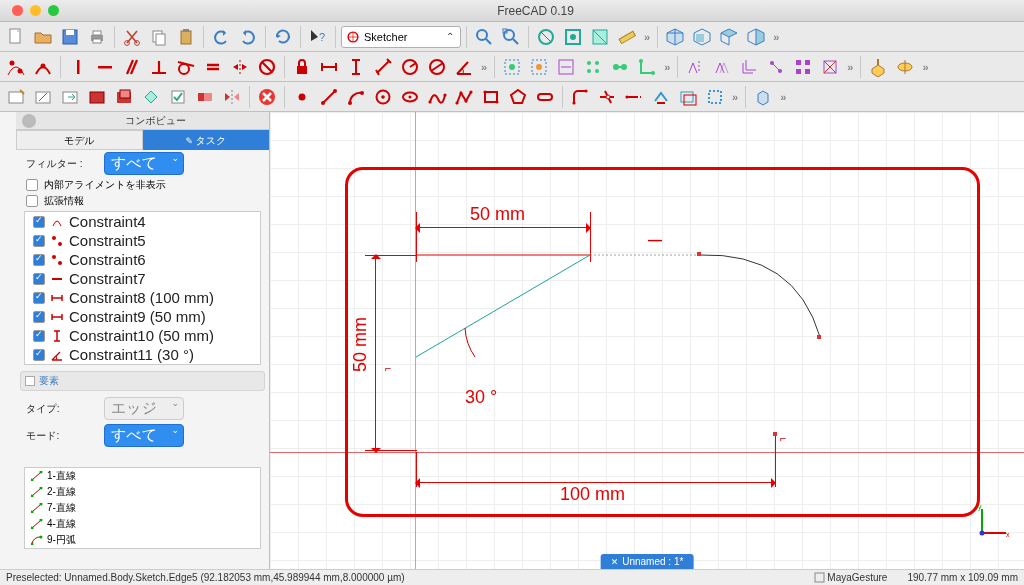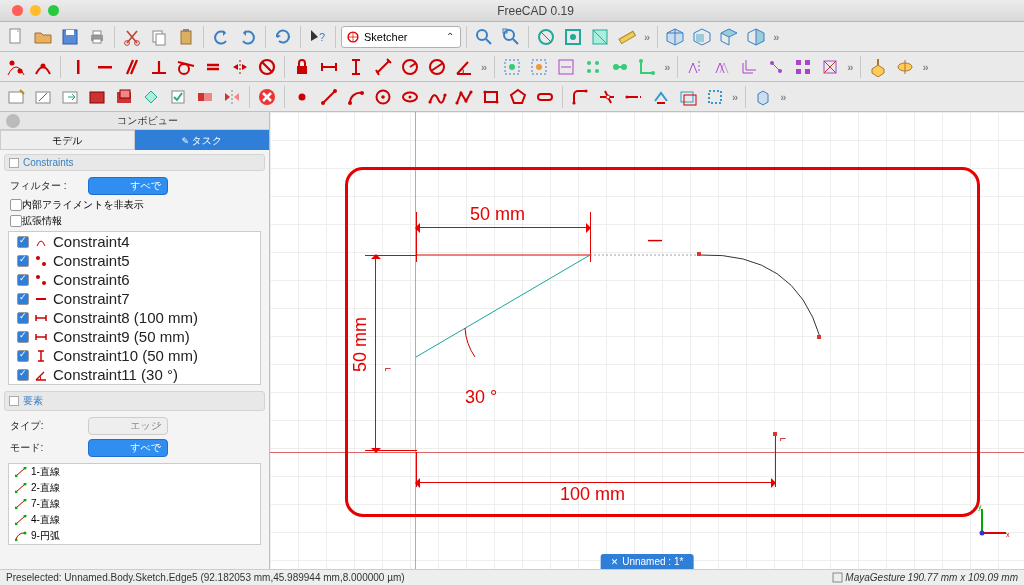--- a/index.html
+++ b/index.html
@@ -14,46 +14,46 @@
   .toolbar { display: flex; align-items: center; padding: 2px 4px; border-bottom: 1px solid #c0c0c0; background: #eaeaea; gap: 3px; flex-wrap: nowrap; overflow: hidden; }
   .tb { width: 24px; height: 24px; display: flex; align-items: center; justify-content: center; border-radius: 3px; }
   .tb svg, .tbsvg { width: 20px; height: 20px; }
   .sep { width: 1px; height: 22px; background: #c8c8c8; margin: 0 2px; }
   .over { color: #888; font-weight: bold; padding: 0 2px; }
 
   .wb-select { display: flex; align-items: center; border: 1px solid #b0b0b0; background: #fff; border-radius: 3px; height: 22px; width: 120px; padding: 0 4px; font-size: 11px; gap: 4px; }
   .wb-cap { width: 10px; font-size: 10px; color: #333; }
 
   .main { display: flex; height: calc(100% - 22px - 30px - 30px - 30px - 16px); }
-  .sidebar { width: 270px; background: #f4f4f4; border-right: 1px solid #c0c0c0; display: flex; flex-direction: column; }
+  .sidebar { width: 270px; background: #f4f4f4; border-right: 1px solid #c0c0c0; display: flex; flex-direction: column; padding-left: 16px; }
   .combo-header { display: flex; align-items: center; background: #e6e6e6; border-bottom: 1px solid #ccc; height: 18px; }
   .combo-close { width: 14px; height: 14px; border-radius: 50%; background: #bbb; margin: 0 6px; }
   .combo-title { flex: 1; text-align: center; font-size: 10px; color: #333; }
   .tabs { display: flex; height: 20px; }
   .tab { flex: 1; text-align: center; font-size: 10px; line-height: 20px; background: #eee; border: 1px solid #ccc; }
   .tab.active { background: #2f7fd8; color: #fff; border-color: #2f7fd8; }
   .tab.active::before { content: "✎ "; font-size: 9px; }
   .sect-bar { background: #e8e8e8; border: 1px solid #d4d4d4; border-radius: 3px; padding: 2px 4px; display: flex; align-items: center; gap: 4px; margin: 4px 4px; }
   .sect-sq { width: 10px; height: 10px; border: 1px solid #aaa; background: #fff; }
   .sect-label { color: #3a7fc4; font-size: 10px; font-weight: 500; }
 
   .field-row { display: flex; align-items: center; padding: 2px 10px; gap: 8px; }
   .field-label { width: 70px; font-size: 10px; color: #222; }
-  .select { border: 1px solid #1f6fd0; background: #2f8eef; color: #fff; border-radius: 4px; padding: 1px 6px; font-size: 10px; width: 80px; text-align: right; position: relative; }
+  .select { border: 1px solid #1f6fd0; background: #2f8eef; color: #fff; border-radius: 4px; padding: 1px 6px; font-size: 15px; width: 80px; text-align: left; position: relative; }
   .select.gray { background: #eee; color: #888; border-color: #ccc; }
   .select::after { content: "⌄"; position: absolute; right: 4px; top: 0; font-size: 9px; }
 
-  .chk-row { display: flex; align-items: center; padding: 1px 10px; }
+  .chk-row { display: flex; align-items: center; padding: 1px 10px; gap: 6px; }
   .chk { width: 12px; height: 12px; border: 1px solid #999; border-radius: 2px; background: #fff; }
   .chk.on { background: #2f7fd8; position: relative; }
   .chk.on::after { content: "✓"; position: absolute; color: #fff; font-size: 9px; left: 1px; top: -2px; }
   .c-item { display: flex; align-items: center; gap: 5px; padding: 1px 8px; font-size: 15px; color: #222; }
   .c-icon { width: 14px; height: 12px; display: flex; align-items: center; justify-content: center; }
   .c-list { border: 1px solid #ccc; background: #fff; margin: 2px 8px; }
-  .e-list { border: 1px solid #ccc; background: #fff; margin: 4px 8px; }
+  .e-list { border: 1px solid #ccc; background: #fff; margin: 18px 8px; }
   .e-item { display: flex; align-items: center; gap: 4px; padding: 1px 6px; font-size: 10px; }
 
   .canvas { flex: 1; background: #fff; position: relative; overflow: hidden; }
   .grid { position: absolute; inset: 0;
     background-image:
       linear-gradient(#eee 1px, transparent 1px),
       linear-gradient(90deg, #eee 1px, transparent 1px);
     background-size: 28px 28px;
   }
   .axis-v { position: absolute; top: 0; bottom: 0; left: 145px; width: 1px; background: rgba(0,160,0,0.5); }
@@ -76,21 +76,21 @@
   .sketch-line-teal { stroke: #1aa49a; stroke-width: 1; fill: none; stroke-dasharray: none; }
   .sketch-line-black { stroke: #333; stroke-width: 1; fill: none; }
   .pt { fill: #d33; }
 
   .doc-tab { position: absolute; bottom: 0; left: 50%; transform: translateX(-50%); background: #2f7fd8; color: #fff; font-size: 10px; padding: 2px 10px; border-radius: 3px 3px 0 0; display: flex; align-items: center; gap: 4px; }
   .doc-tab .x { font-size: 9px; }
 
   .triad { position: absolute; right: 12px; bottom: 30px; width: 36px; height: 36px; }
 
   .statusbar { position: absolute; bottom: 0; left: 0; right: 0; height: 16px; background: #eee; border-top: 1px solid #ccc; display: flex; align-items: center; padding: 0 6px; font-size: 10px; color: #333; gap: 12px; }
-  .statusbar .right { margin-left: auto; display: flex; gap: 2px; font-style: italic; }
+  .statusbar .right { margin-left: auto; display: flex; gap: 20px; }
 </style>
 </head>
 <body>
 
 <div class="titlebar">
   <div class="traffic">
     <div class="tl r"></div>
     <div class="tl y"></div>
     <div class="tl g"></div>
   </div>
@@ -625,24 +625,20 @@
   <div class="sidebar">
     <div class="combo-header">
       <div class="combo-close"></div>
       <div class="combo-title">コンボビュー</div>
     </div>
     <div class="tabs">
       <div class="tab">モデル</div>
       <div class="tab active">タスク</div>
     </div>
 
-    <div class="sect-bar">
-      <div class="sect-sq"></div>
-      <span class="sect-label">Constraints</span>
-    </div>
 
     <div class="field-row">
       <span class="field-label">フィルター :</span>
       <div class="select">すべて</div>
     </div>
     <div class="chk-row">
       <div class="chk"></div>
       <span style="font-size:10px;">内部アライメントを非表示</span>
     </div>
     <div class="chk-row">

